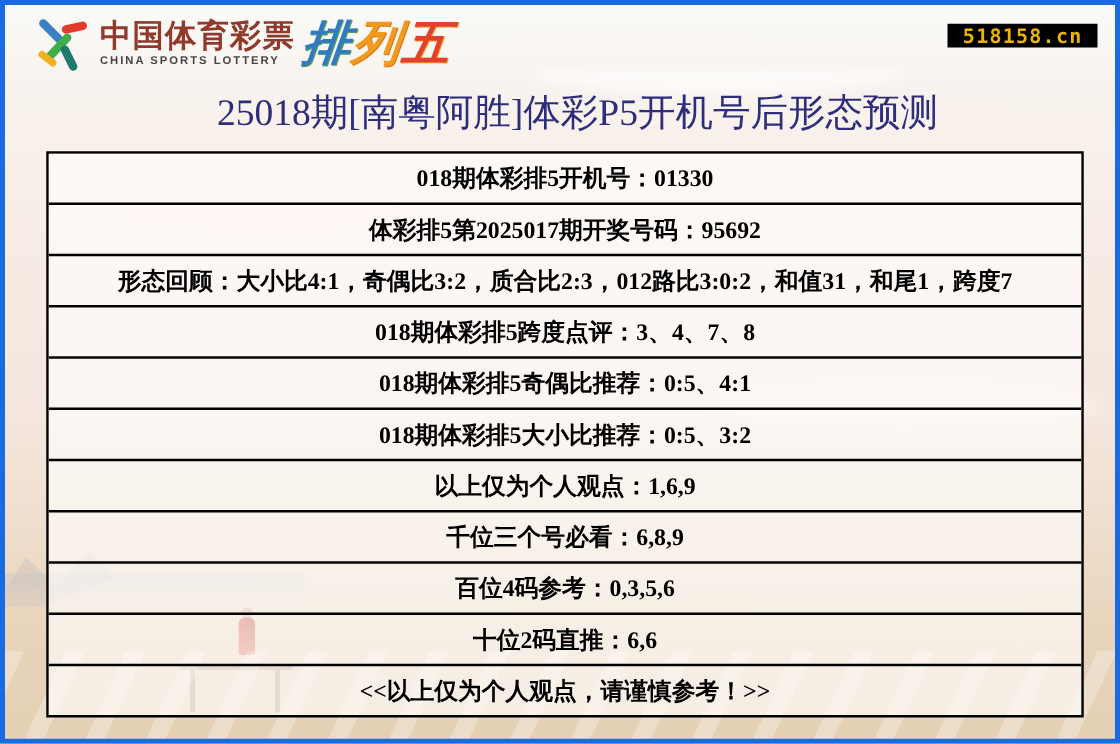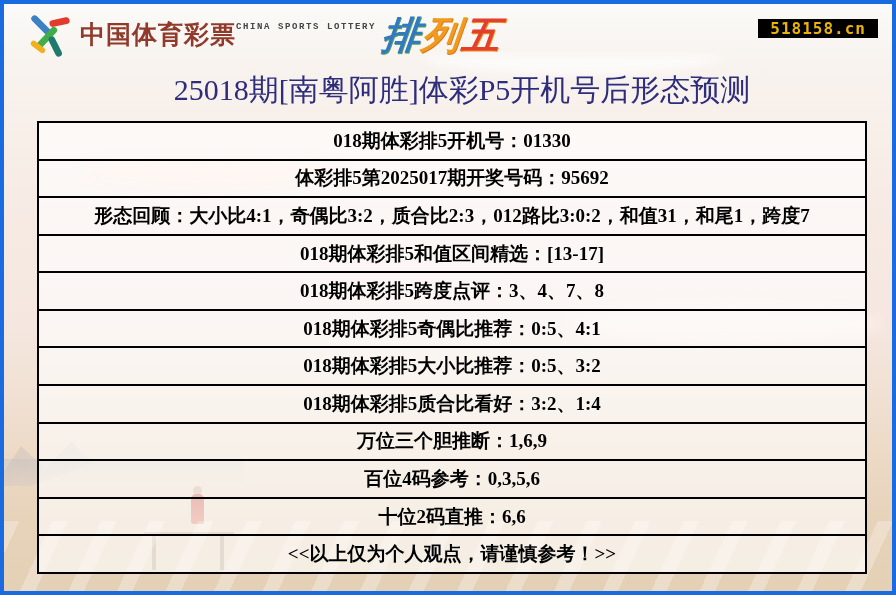--- a/index.html
+++ b/index.html
@@ -52,27 +52,27 @@
     position:absolute;left:0;top:455px;width:240px;height:26px;opacity:.3;
     background:linear-gradient(180deg,rgba(154,180,196,.8),rgba(154,180,196,0));
   }
   
   .header{
     position:absolute;left:0;top:0;width:100%;height:58px;
     background:linear-gradient(180deg,#fbfaf8 0%,#f8f5f1 80%,rgba(248,245,241,0) 100%);
   }
   .logo-wrap{position:absolute;left:22px;top:8px;display:flex;align-items:center;}
   .logo-mark{width:46px;height:46px;}
-  .logo-text{margin-left:8px;display:flex;flex-direction:row;justify-content:center;}
+  .logo-text{margin-left:8px;display:flex;flex-direction:column;justify-content:center;}
   .logo-cn{
     font-family:"Liberation Serif","DejaVu Serif",serif;
     font-size:25px;font-weight:bold;color:#8f3a2b;line-height:26px;letter-spacing:1px;white-space:nowrap;
   }
   .logo-en{
-    font-family:Liberation Mono, monospace;
+    font-family:Liberation Sans, sans-serif;
     font-size:9px;font-weight:bold;color:#454545;letter-spacing:1.6px;line-height:11px;white-space:nowrap;
   }
   .brand{
     margin-left:6px;display:flex;align-items:center;
     font-family:"Liberation Sans","DejaVu Sans",sans-serif;
     font-weight:bold;font-size:38px;line-height:40px;font-style:italic;
     transform:skewX(-6deg);letter-spacing:2px;white-space:nowrap;
   }
   .brand .b1{color:#3179c0;text-shadow:1px 1px 0 #57a35a;}
   .brand .b2{color:#f09b1d;text-shadow:1px 1px 0 #e0761c;}
@@ -145,24 +145,23 @@
     </div>
     <div class="site-badge">518158.cn</div>
   </div>
 
   <div class="page-title">25018期[南粤阿胜]体彩P5开机号后形态预测</div>
 
   <div class="pred-table">
     <div class="pred-row">018期体彩排5开机号：01330</div>
     <div class="pred-row">体彩排5第2025017期开奖号码：95692</div>
     <div class="pred-row">形态回顾：大小比4:1，奇偶比3:2，质合比2:3，012路比3:0:2，和值31，和尾1，跨度7</div>
-    <div class="pred-row">018期体彩排5和值区间精选：[13-17]</div>
     <div class="pred-row">018期体彩排5跨度点评：3、4、7、8</div>
     <div class="pred-row">018期体彩排5奇偶比推荐：0:5、4:1</div>
     <div class="pred-row">018期体彩排5大小比推荐：0:5、3:2</div>
-    <div class="pred-row">018期体彩排5质合比看好：3:2、1:4</div>
-    <div class="pred-row">万位三个胆推断：1,6,9</div>
+    <div class="pred-row">以上仅为个人观点：1,6,9</div>
+    <div class="pred-row">千位三个号必看：6,8,9</div>
     <div class="pred-row">百位4码参考：0,3,5,6</div>
     <div class="pred-row">十位2码直推：6,6</div>
     <div class="pred-row">&lt;&lt;以上仅为个人观点，请谨慎参考！&gt;&gt;</div>
   </div>
 
 </div>
 
 </body></html>

